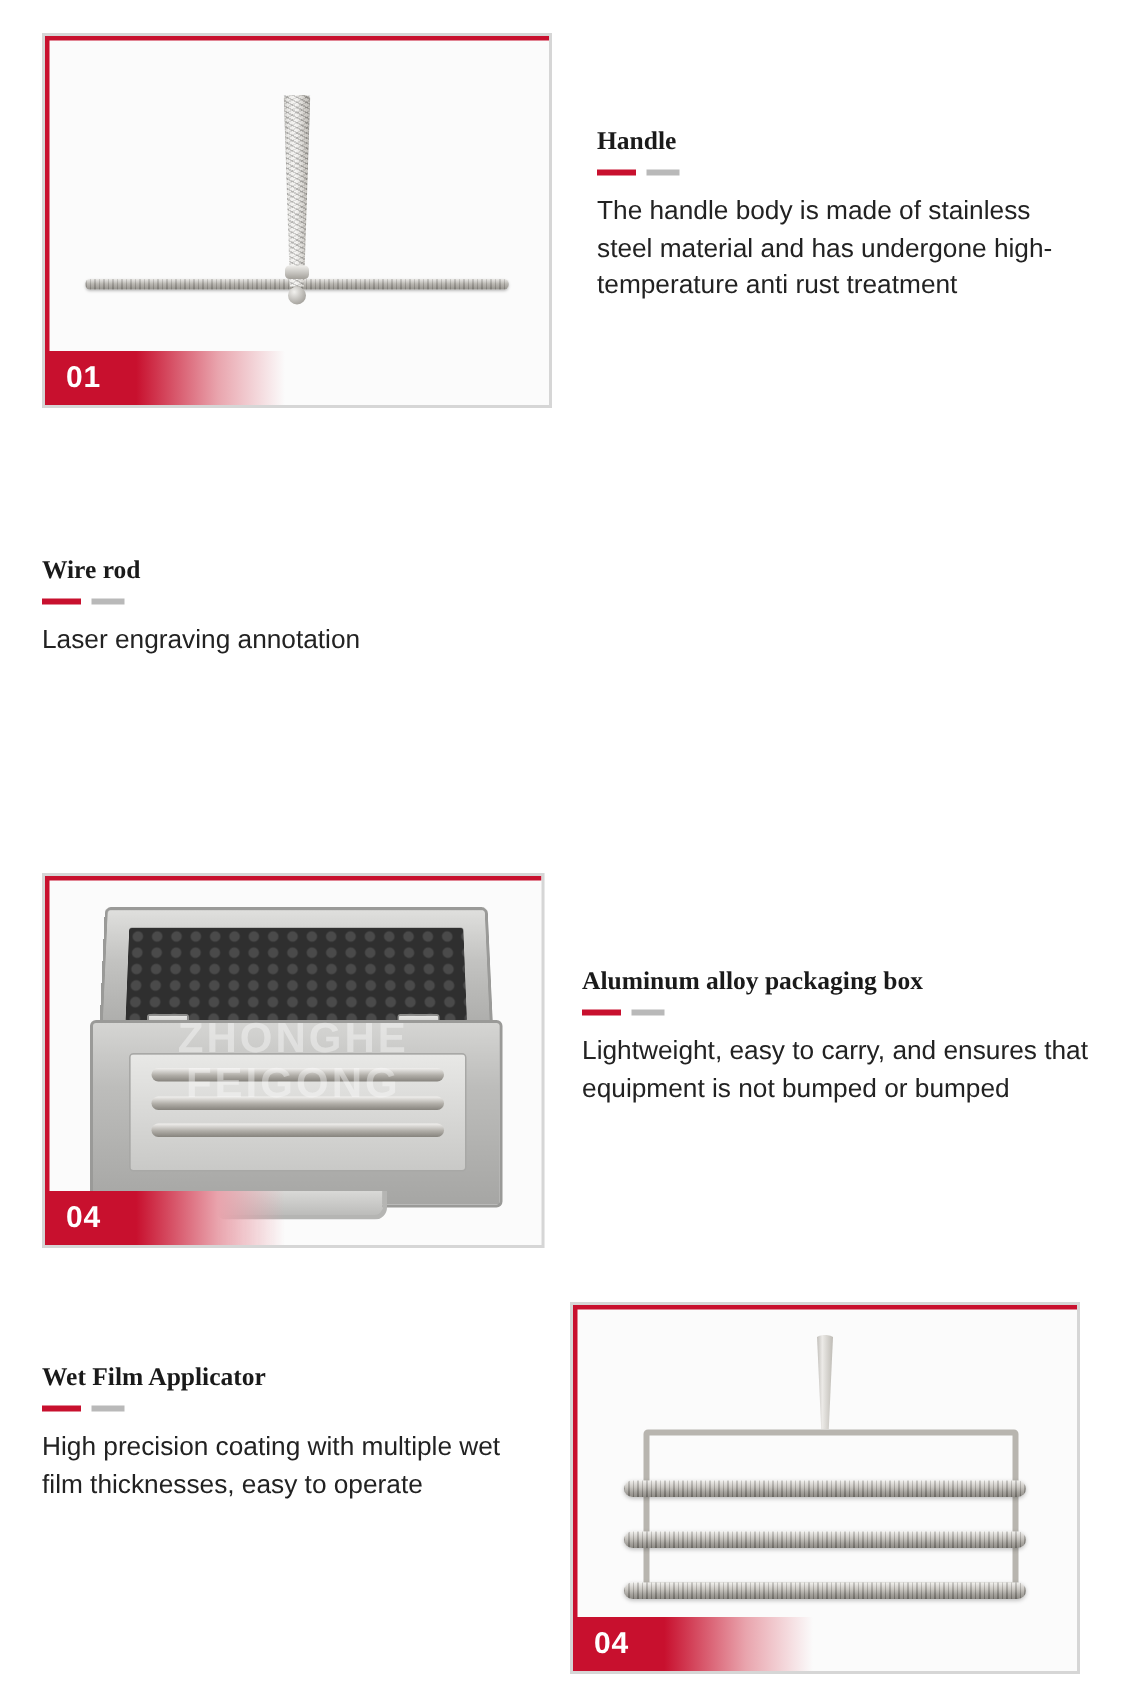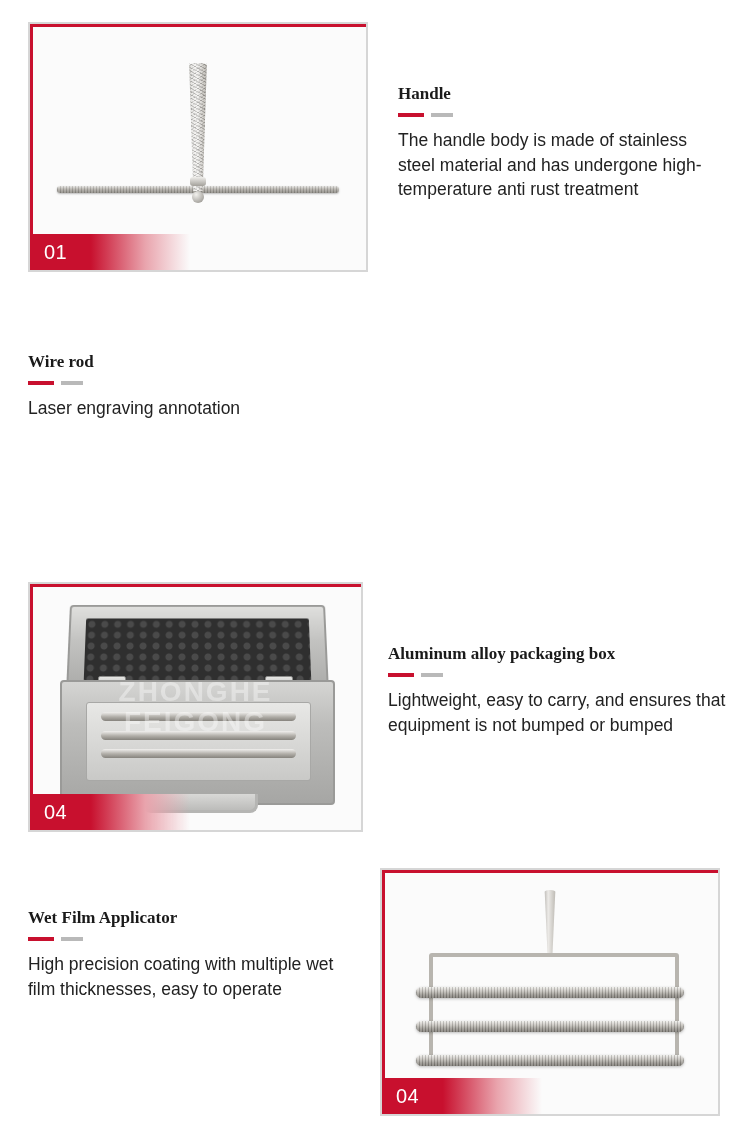--- a/index.html
+++ b/index.html
@@ -49,21 +49,21 @@
   
   .num-badge {
     position: absolute;
     left: 0;
     bottom: 0;
     height: 36px;
     width: 160px;
     background: linear-gradient(to right, #c8102e 0%, #c8102e 38%, #e9a4ad 72%, rgba(255,255,255,0) 100%);
     color: #ffffff;
     font-family: "Liberation Sans", sans-serif;
-    font-weight: normal;
+    font-weight: bold;
     font-size: 20px;
     display: flex;
     align-items: center;
     padding-left: 14px;
     box-sizing: border-box;
     letter-spacing: 0.5px;
   }
 
   
   .text-panel { box-sizing: border-box; }
@@ -277,21 +277,21 @@
   <div class="text-panel" style="width:330px; margin-left:30px; padding-top:62px;">
     <h2 class="text-title">Handle</h2>
     <div class="rule-row">
       <span class="rule-red"></span>
       <span class="rule-grey"></span>
     </div>
     <p class="text-body">The handle body is made of stainless steel material and has undergone high-temperature anti rust treatment</p>
   </div>
 </div>
 
-<div class="feature-block" style="left:28px; top:284px; width:700px;flex-direction:column;">
+<div class="feature-block" style="left:28px; top:302px; width:700px;flex-direction:column;">
 
   <div class="text-panel" style="width:320px; padding-top:68px;">
     <h2 class="text-title">Wire rod</h2>
     <div class="rule-row">
       <span class="rule-red"></span>
       <span class="rule-grey"></span>
     </div>
     <p class="text-body">Laser engraving annotation</p>
   </div>
 

